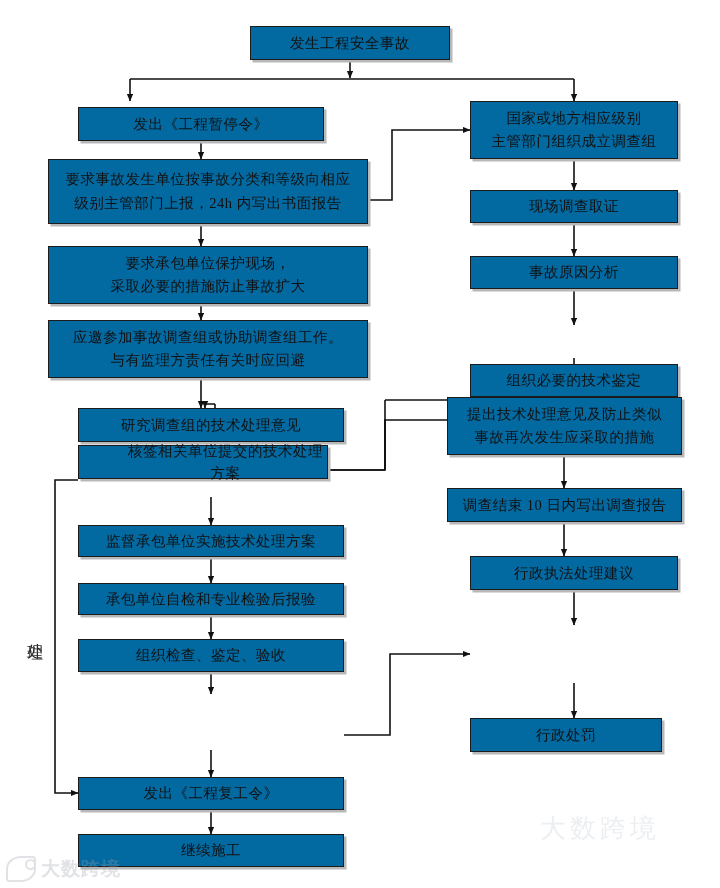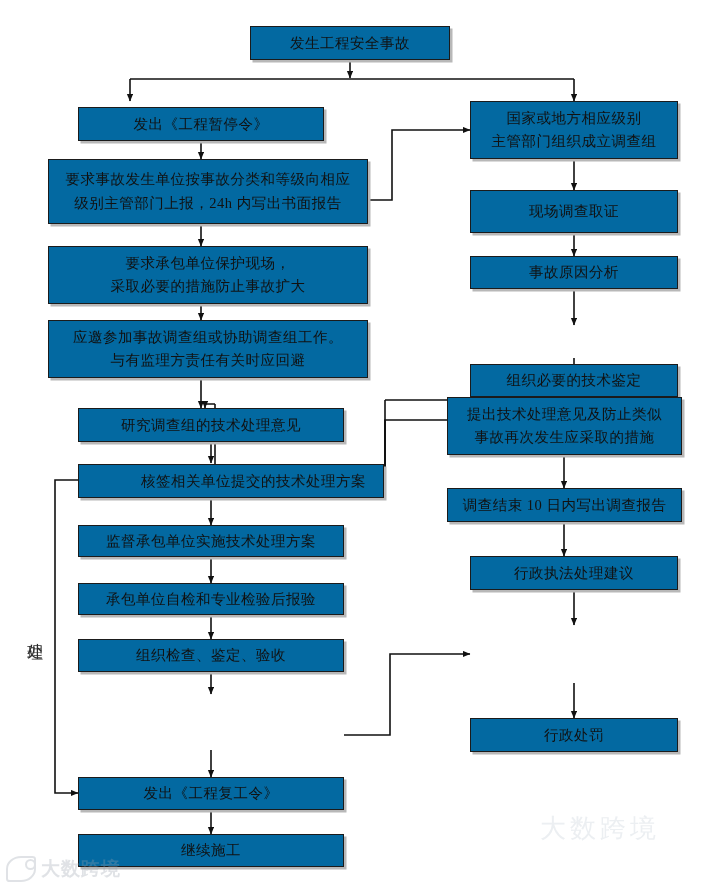--- a/index.html
+++ b/index.html
@@ -132,37 +132,37 @@
 
   <div class="box" style="left:250px;top:26px;width:200px;height:34px;">发生工程安全事故</div>
   <div class="box" style="left:78px;top:107px;width:246px;height:34px;">发出《工程暂停令》</div>
   <div class="box two-line" style="left:48px;top:159px;width:320px;height:65px;">要求事故发生单位按事故分类和等级向相应
 级别主管部门上报，24h 内写出书面报告</div>
   <div class="box two-line" style="left:48px;top:246px;width:320px;height:58px;">要求承包单位保护现场，
 采取必要的措施防止事故扩大</div>
   <div class="box two-line" style="left:48px;top:320px;width:320px;height:58px;">应邀参加事故调查组或协助调查组工作。
 与有监理方责任有关时应回避</div>
   <div class="box" style="left:78px;top:408px;width:266px;height:34px;">研究调查组的技术处理意见</div>
-  <div class="box" style="left:78px;top:464px;width:306px;height:34px;padding-left:45px;">核签相关单位提交的技术处理方案</div>
+  <div class="box" style="left:78px;top:445px;width:250px;height:34px;padding-left:45px;">核签相关单位提交的技术处理方案</div>
   <div class="box" style="left:78px;top:525px;width:266px;height:32px;">监督承包单位实施技术处理方案</div>
   <div class="box" style="left:78px;top:583px;width:266px;height:32px;">承包单位自检和专业检验后报验</div>
   <div class="box" style="left:78px;top:639px;width:266px;height:33px;">组织检查、鉴定、验收</div>
   <div class="box" style="left:78px;top:777px;width:266px;height:33px;">发出《工程复工令》</div>
   <div class="box" style="left:78px;top:834px;width:266px;height:33px;">继续施工</div>
 
   <div class="box two-line" style="left:470px;top:101px;width:208px;height:58px;">国家或地方相应级别
 主管部门组织成立调查组</div>
-  <div class="box" style="left:470px;top:190px;width:208px;height:43px;">现场调查取证</div>
+  <div class="box" style="left:470px;top:190px;width:208px;height:33px;">现场调查取证</div>
   <div class="box" style="left:470px;top:256px;width:208px;height:33px;">事故原因分析</div>
   <div class="box" style="left:470px;top:325px;width:208px;height:33px;margin-top:39px;">组织必要的技术鉴定</div>
   <div class="box two-line" style="left:447px;top:397px;width:235px;height:58px;">提出技术处理意见及防止类似
 事故再次发生应采取的措施</div>
   <div class="box" style="left:447px;top:488px;width:235px;height:34px;">调查结束 10 日内写出调查报告</div>
   <div class="box" style="left:470px;top:556px;width:208px;height:34px;">行政执法处理建议</div>
-  <div class="box" style="left:470px;top:718px;width:208px;height:34px;">行政处罚</div>
+  <div class="box" style="left:470px;top:718px;width:192px;height:34px;">行政处罚</div>
 
   <div id="watermark-center">大数跨境</div>
 
   <div id="watermark">
     <span class="wm-logo"></span>
     <span class="wm-text">大数跨境</span>
   </div>
 
 </div>
 

